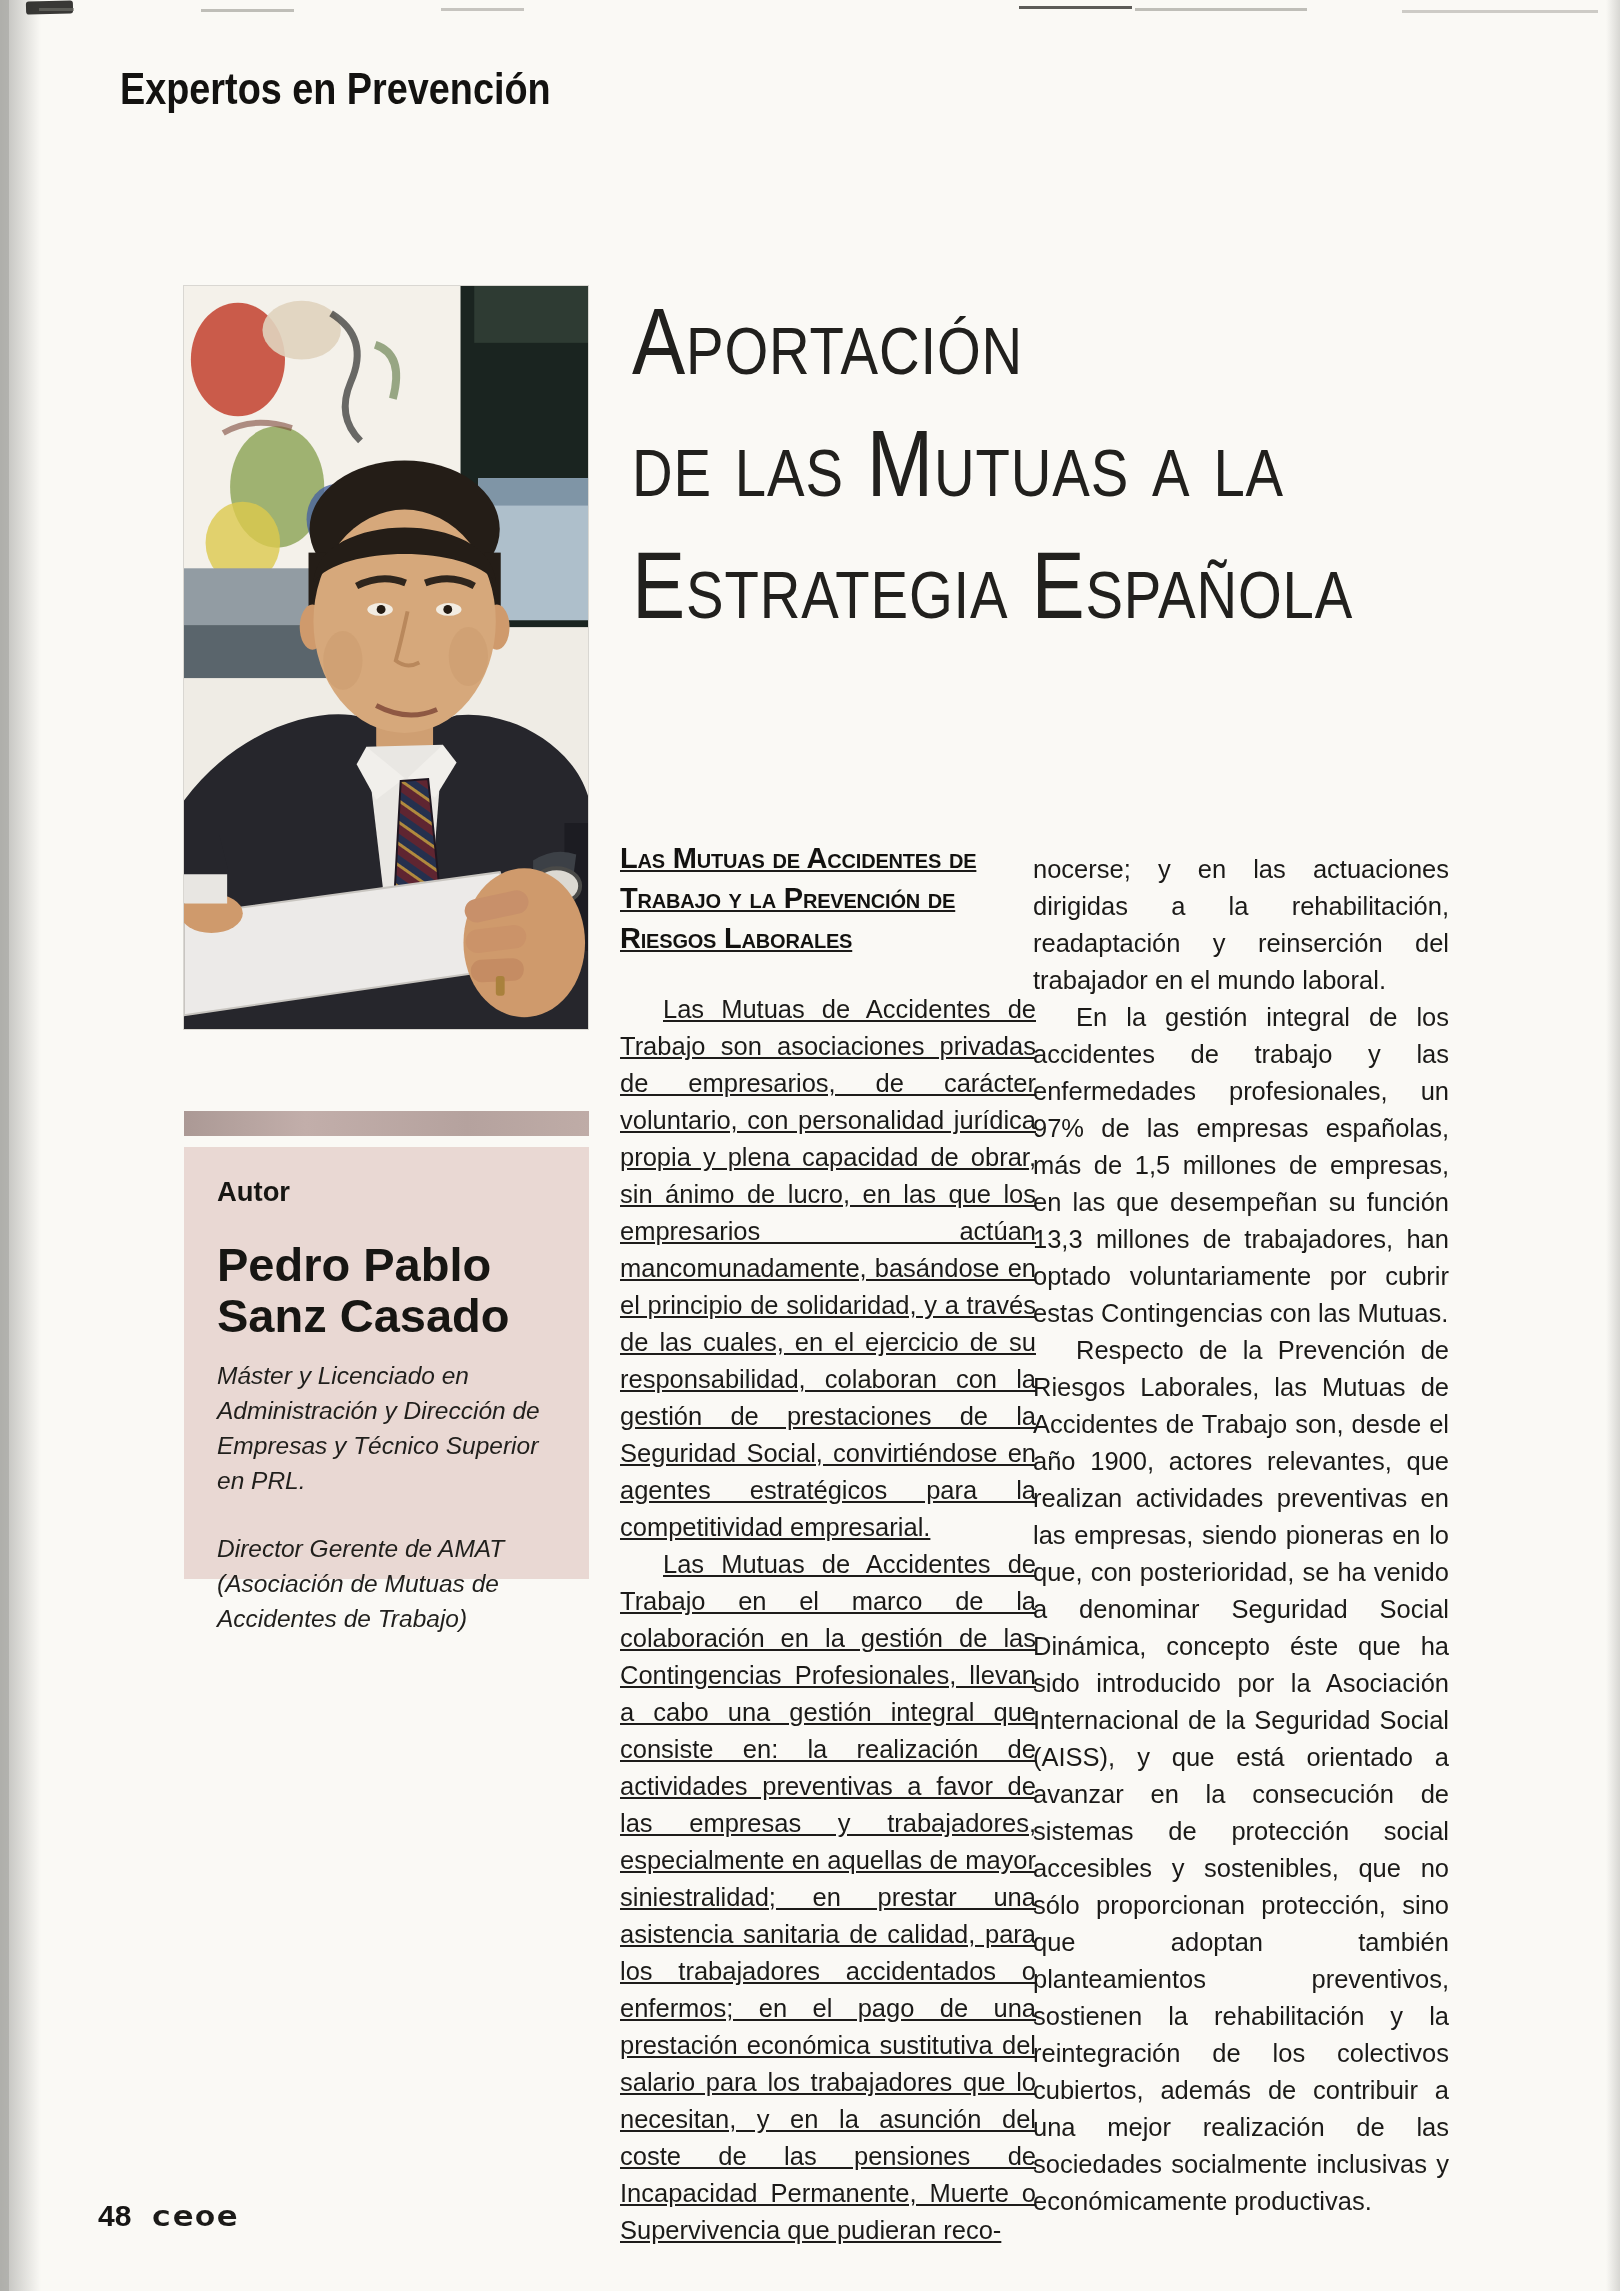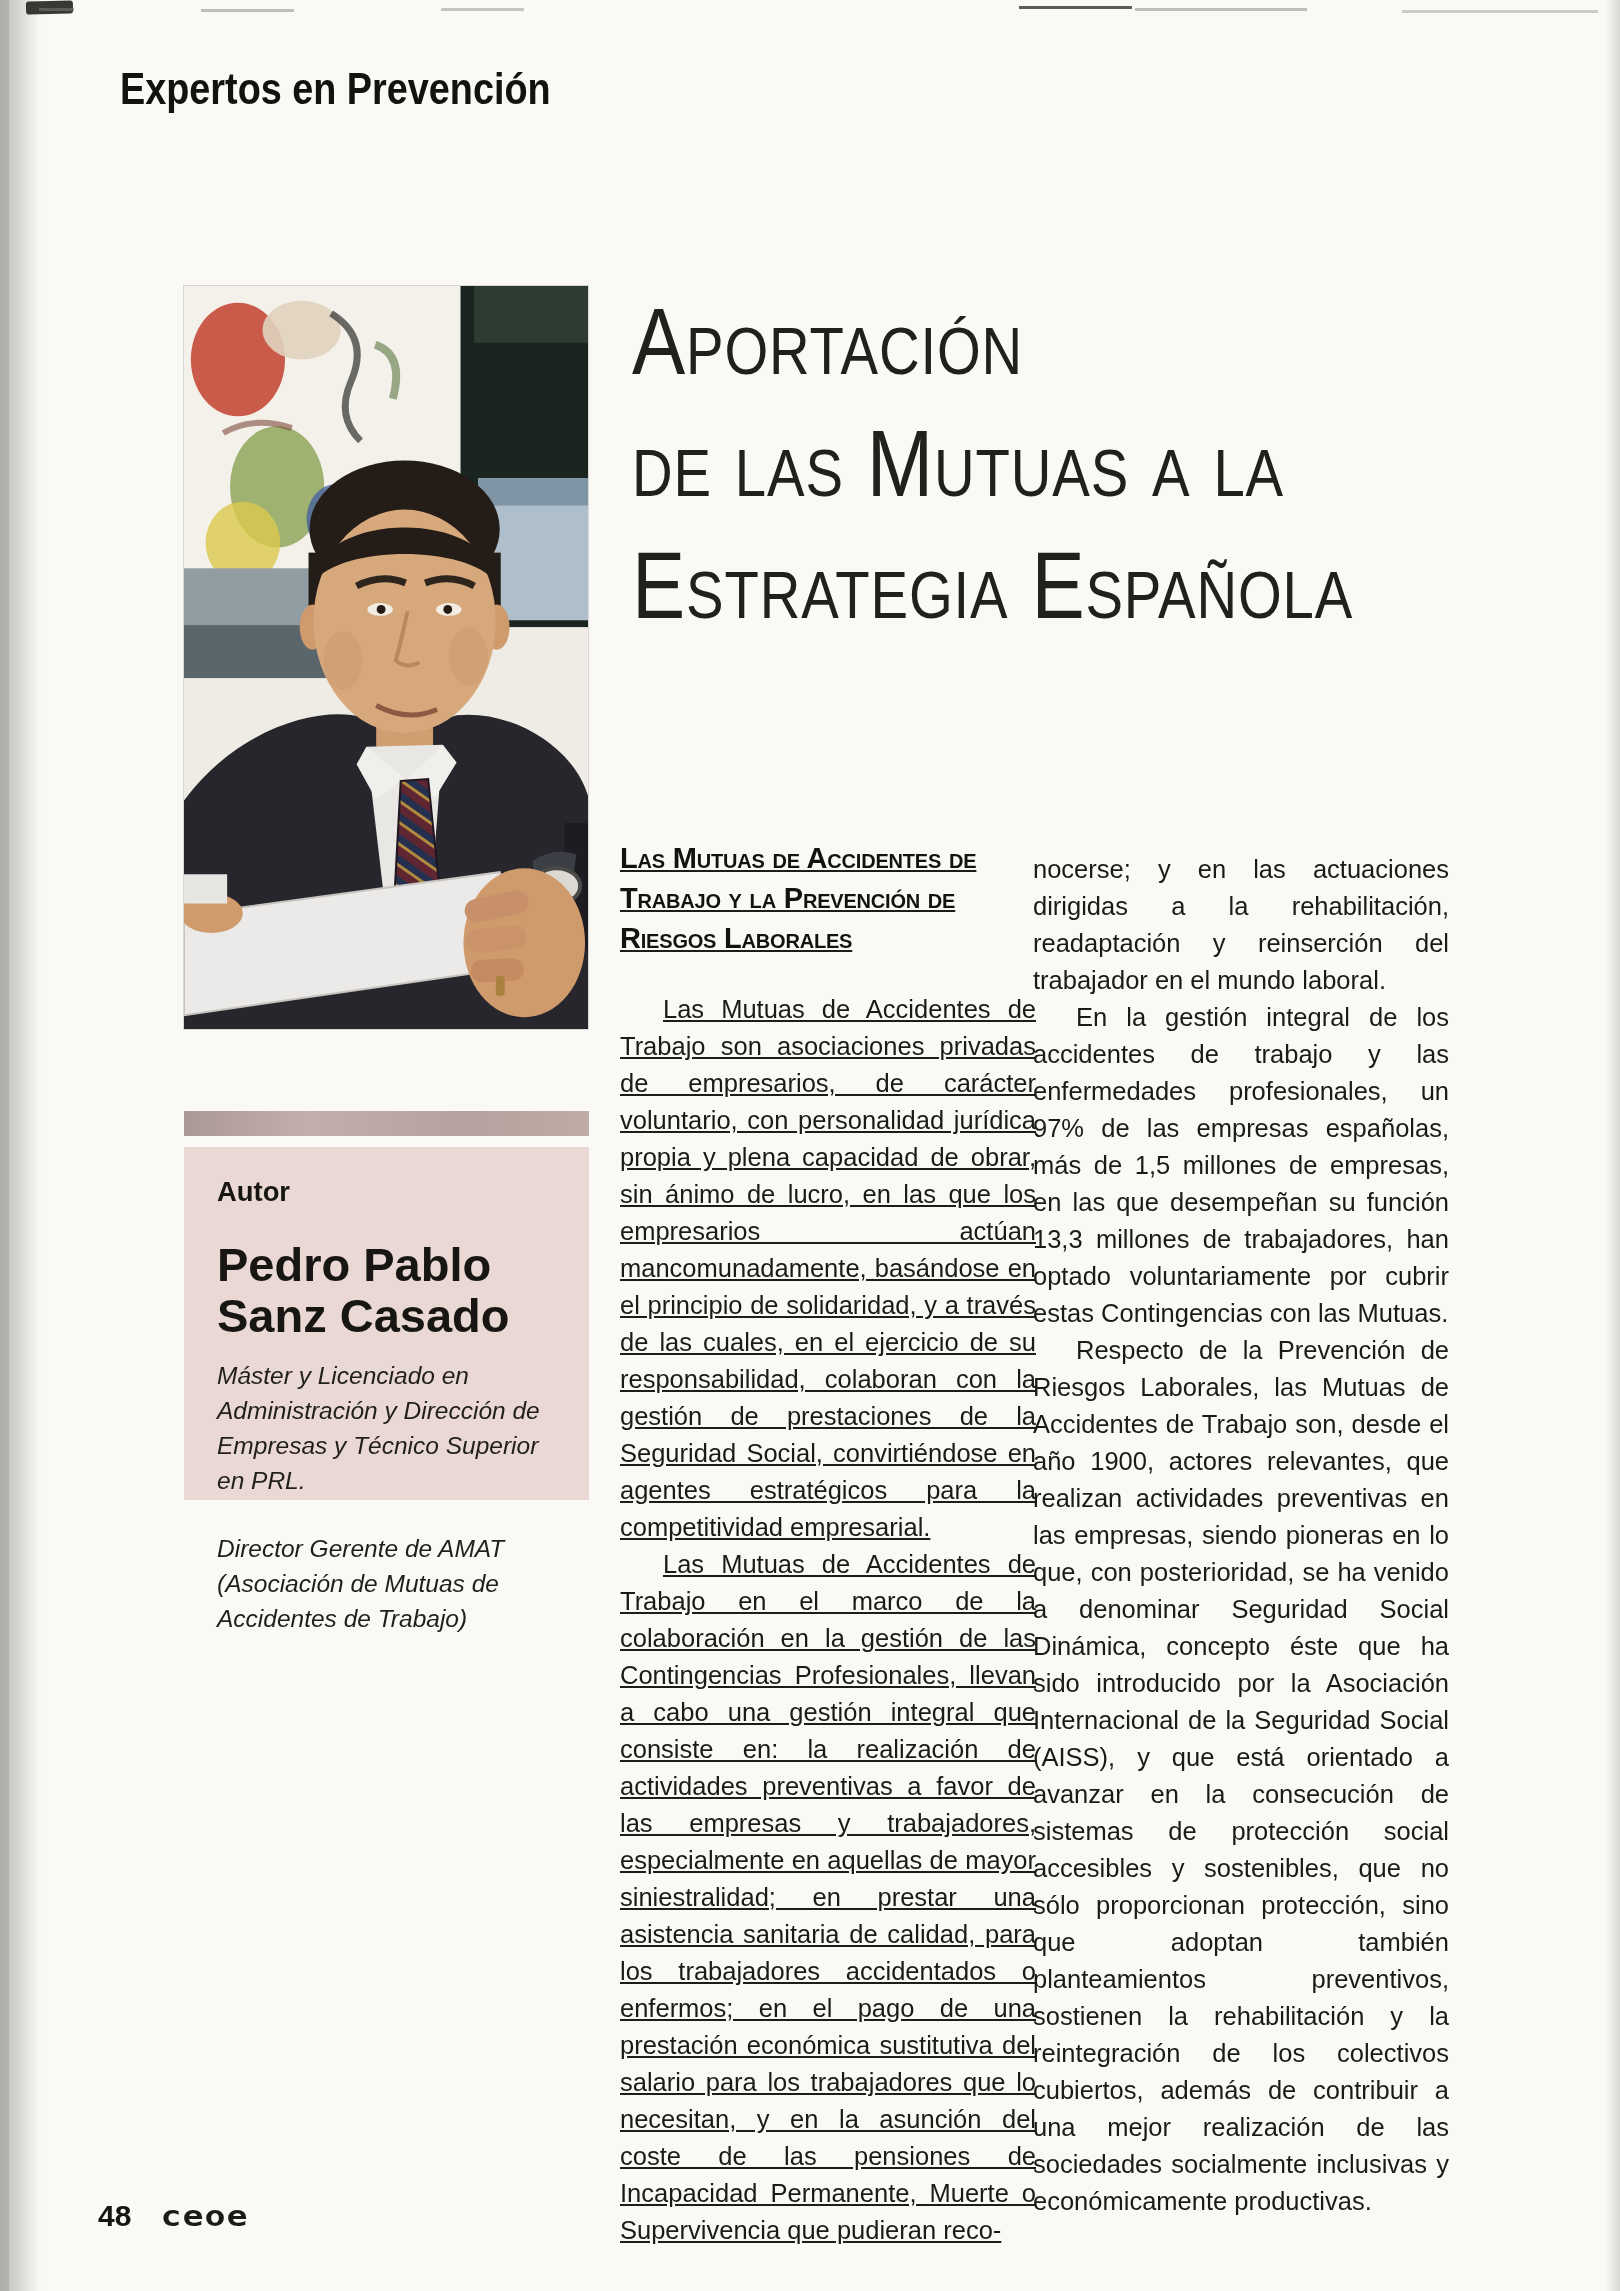--- a/index.html
+++ b/index.html
@@ -30,39 +30,39 @@
   
   .title{
     position:absolute;left:632px;top:280px;width:961px;
     font-size:95px;font-weight:400;line-height:122px;color:#21201d;
     font-variant:small-caps;letter-spacing:1px;white-space:nowrap;
     transform:scaleX(.84);transform-origin:left top;
   }
   
   .author-bar{position:absolute;left:184px;top:1111px;width:405px;height:24.5px;
     background:linear-gradient(to right,#ab9995,#c2aeaa 30%,#b5a29e 70%,#bfaca7);}
-  .author-box{position:absolute;left:184px;top:1147px;width:405px;height:353px;
+  .author-box{position:absolute;left:184px;top:1147px;width:405px;height:432px;
     background:#e9d8d3;box-sizing:border-box;padding:29px 23.5px 0 33px;}
   .author-label{font-size:27.4px;font-weight:bold;color:#171613;}
   .author-name{margin-top:31px;font-size:47px;font-weight:bold;line-height:51px;color:#171613;}
   .author-credentials,.author-role{
     font-style:italic;font-size:24.5px;line-height:35px;margin:0;color:#201f1c;}
   .author-credentials{margin-top:17px;}
   .author-role{margin-top:33px;}
   
   .col{position:absolute;width:416px;}
   .col1{left:620px;top:838px;text-decoration:underline;}
   .col2{left:1033px;top:851px;}
   .col-heading{margin:0 0 33px 0;font-size:29px;font-weight:bold;line-height:40px;
     font-variant:small-caps;letter-spacing:-0.2px;color:#131210;}
   .col-heading div{white-space:nowrap;}
   .col p{margin:0;font-size:25.5px;line-height:37px;text-align:justify;color:#1b1a18;}
   .indent{text-indent:43px;}
   
-  .footer{position:absolute;left:98px;top:2196px;display:flex;align-items:center;gap:29px;}
+  .footer{position:absolute;left:98px;top:2196px;display:flex;align-items:center;gap:19px;}
   .page-num{font-size:30px;font-weight:bold;color:#161514;}
   .ceoe-logo{font-family:"DejaVu Sans Mono",monospace;font-weight:bold;font-size:35px;
     letter-spacing:1px;color:#1b1a18;transform:scaleY(.82);transform-origin:left center;}
 </style>
 </head>
 <body>
 
 <div class="page">
 
   <div class="edge-left"></div>

